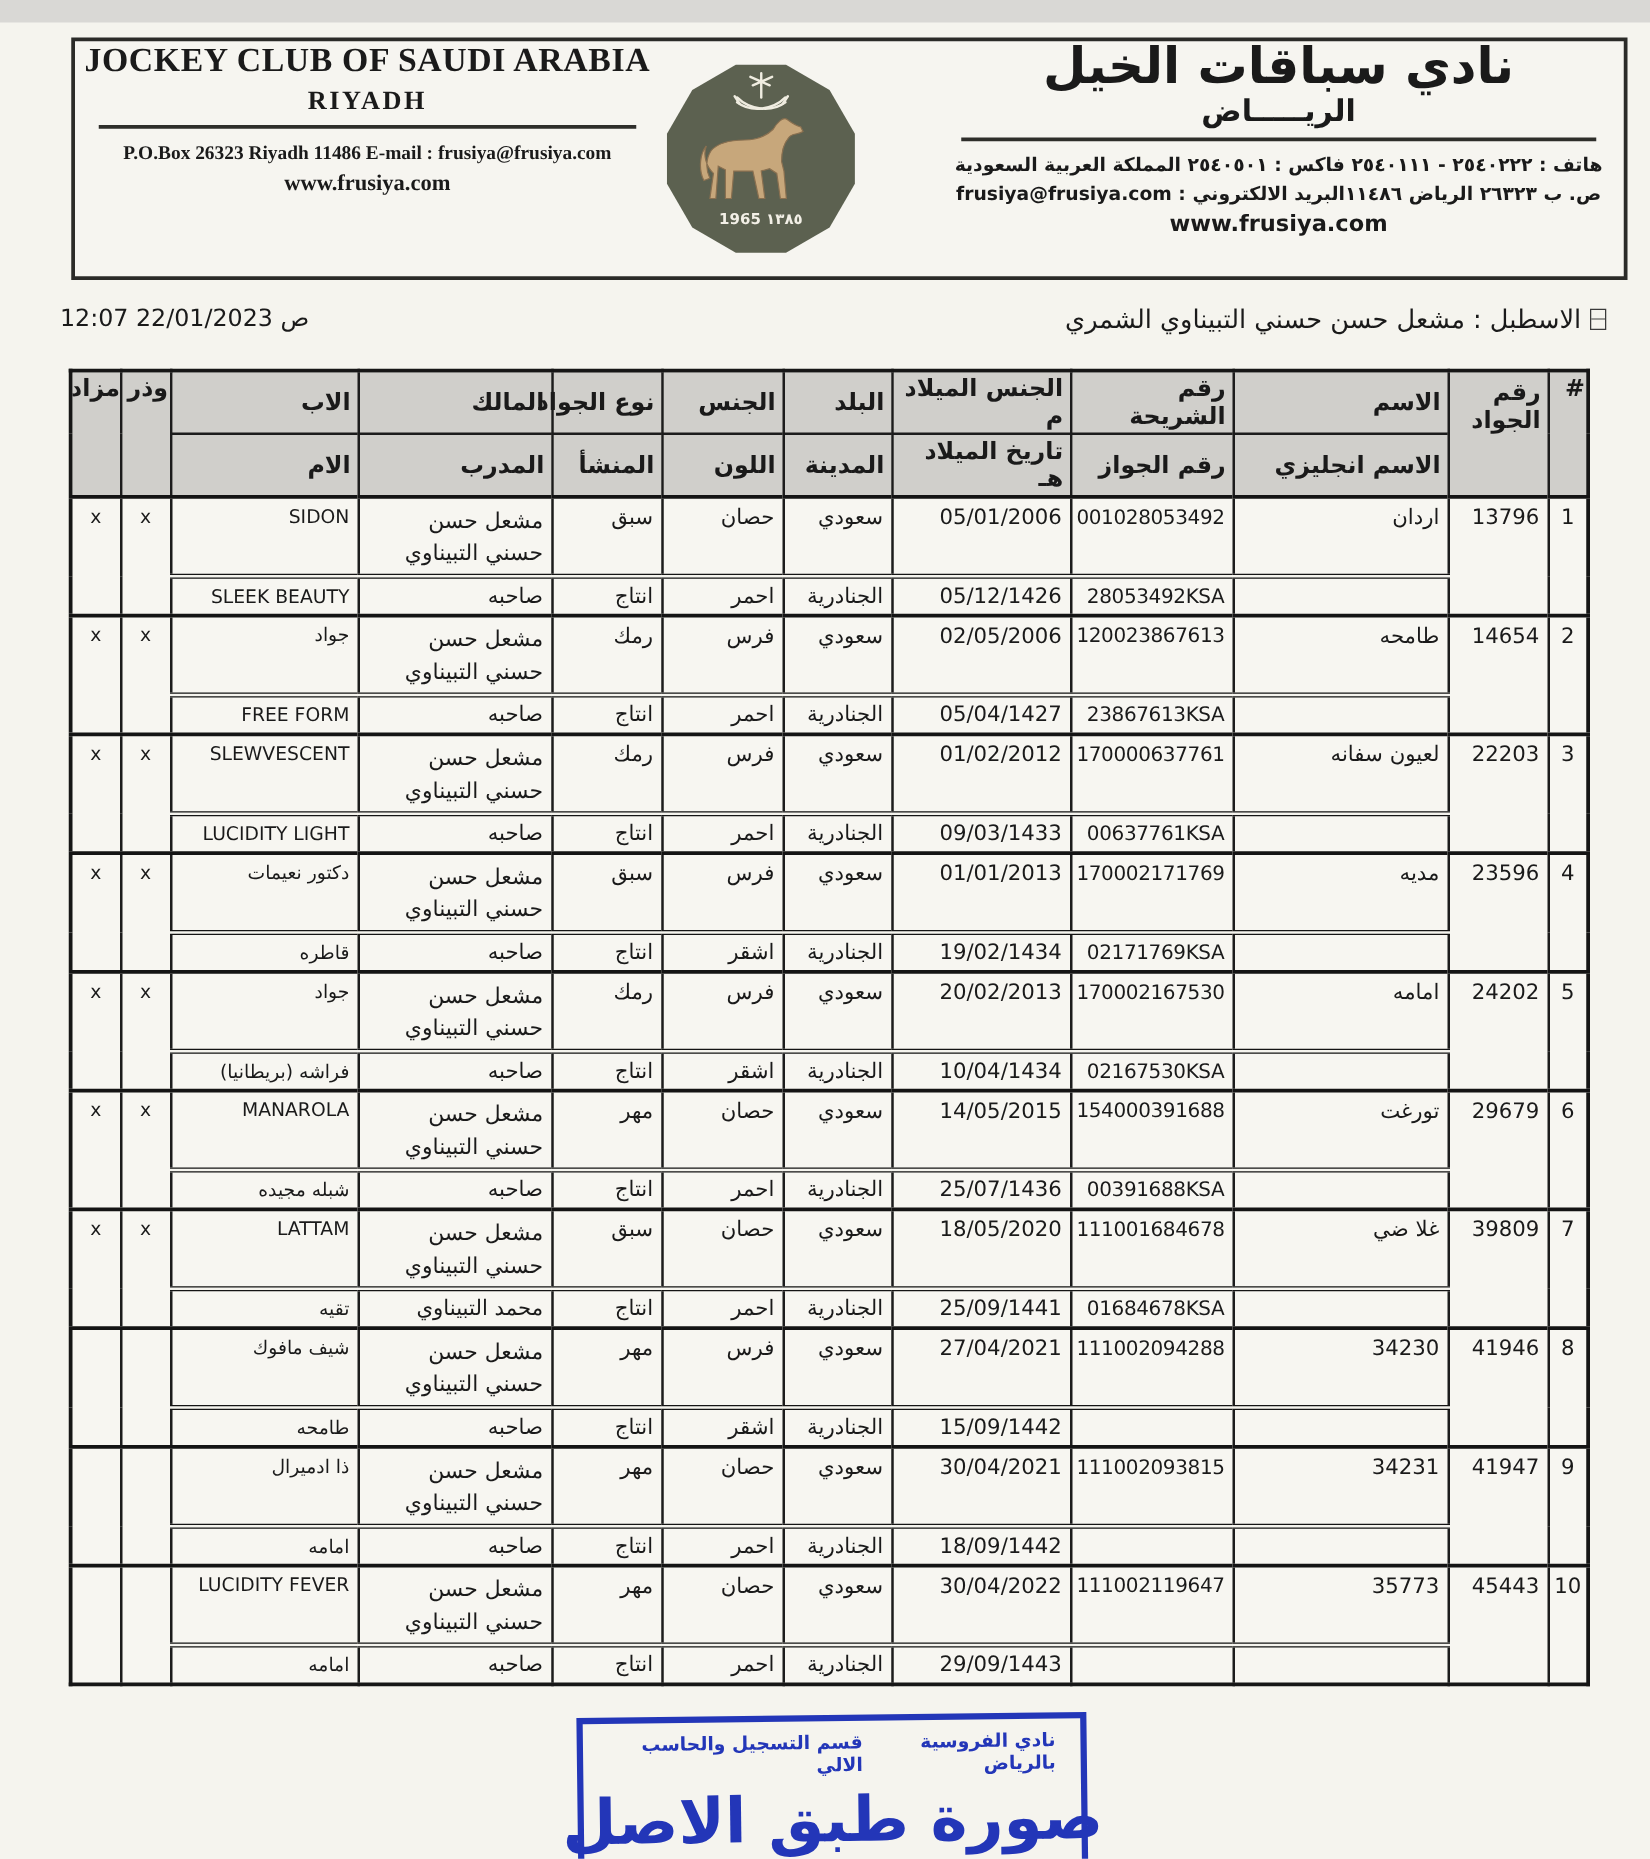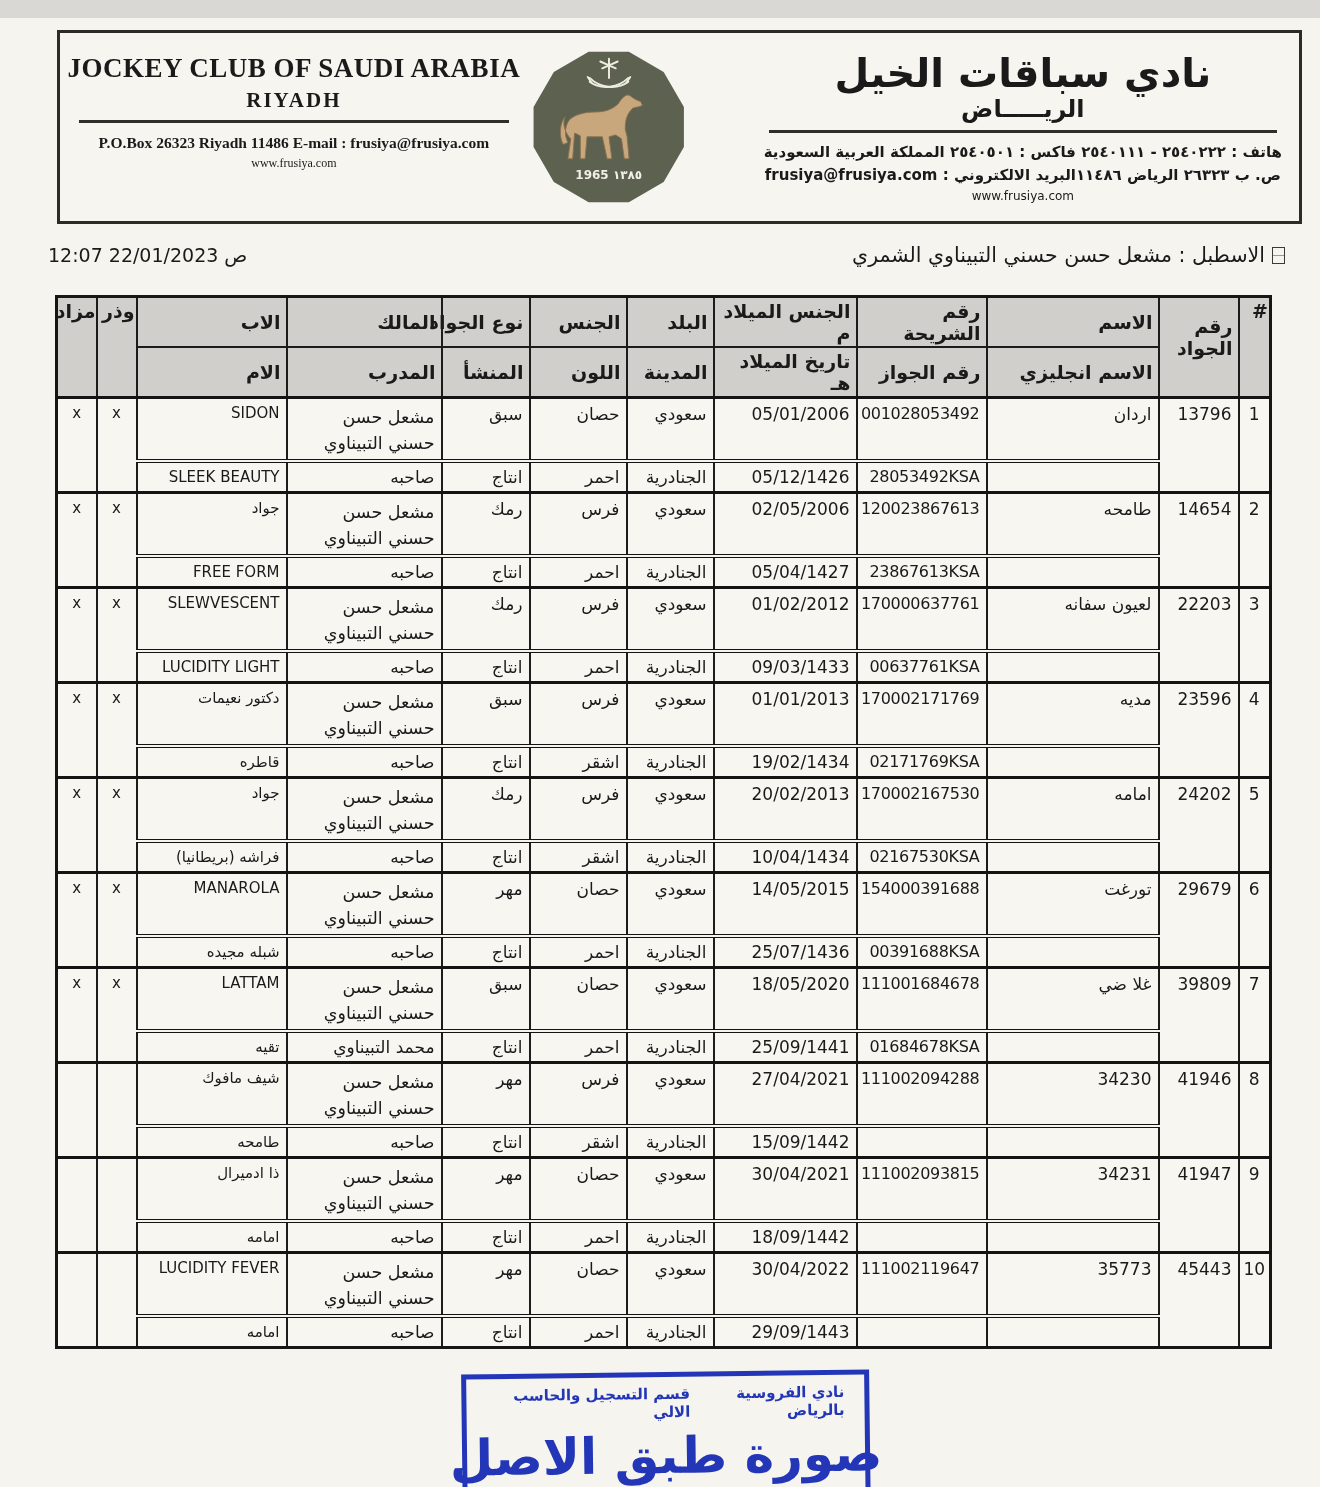--- a/index.html
+++ b/index.html
@@ -3,28 +3,28 @@
 <meta charset="utf-8">
 <style>
   * { margin:0; padding:0; box-sizing:border-box; }
   html,body { width:1320px; height:1487px; overflow:hidden; }
   body { background:#f5f4ee; font-family:"DejaVu Sans", sans-serif; color:#1a1a1a; position:relative; }
   .top-band { height:18px; width:100%; background:#d9d8d5; }
 
   
   .letterhead { margin:12px 0 0 57px; width:1245px; height:194px; border:3px solid #2b2b28;
                 background:#f6f5f0; display:flex; align-items:stretch; }
-  .lh-col { display:flex; flex-direction:column; align-items:center; padding-top:20px; }
+  .lh-col { display:flex; flex-direction:column; align-items:center; }
   .lh-en { width:470px; font-family:"Liberation Serif", serif; }
   .lh-ar { width:555px; }
   .lh-title-en { font-size:27px; font-weight:bold; letter-spacing:.5px; white-space:nowrap; }
   .lh-sub-en { font-size:21px; font-weight:bold; letter-spacing:2px; margin-top:4px; }
   .lh-rule { width:92%; height:3px; background:#2e2e2a; margin:7px 0 8px 0; }
   .lh-line { font-size:15.5px; font-weight:bold; line-height:1.55; white-space:nowrap; }
-  .lh-site { font-size:12px; font-weight:normal; margin-top:1px; }
+  .lh-site { font-size:18px; font-weight:bold; margin-top:1px; }
   .lh-title-ar { font-size:40px; font-weight:bold; line-height:1.0; }
   .lh-sub-ar { font-size:24px; font-weight:bold; margin-top:2px; letter-spacing:1px; }
   .lh-ar .lh-line { font-size:15px; }
   .lh-logo { width:220px; display:flex; align-items:center; justify-content:flex-start; }
   .logo-shape { width:162px; height:162px; background:#5c6150; position:relative;
     clip-path:polygon(96.4% 62.4%,83.9% 83.9%,62.4% 96.4%,37.6% 96.4%,16.1% 83.9%,3.6% 62.4%,3.6% 37.6%,16.1% 16.1%,37.6% 3.6%,62.4% 3.6%,83.9% 16.1%,96.4% 37.6%);
     display:flex; flex-direction:column; align-items:center; justify-content:flex-start; }
   .logo-emblem { margin-top:10px; }
   .logo-horse { margin-top:-6px; }
   .logo-years { color:#f2efe6; font-size:12px; font-weight:bold; letter-spacing:2px; margin-top:-8px; }
@@ -36,21 +36,21 @@
   .stable-label { font-size:20.5px; direction:rtl; display:flex; align-items:center; }
   .tofu { display:inline-block; width:13px; height:17px; border:1.6px solid #3a3a3a; margin-left:7px;
           background:linear-gradient(#f5f4ee 45%, #9a9a96 45%, #9a9a96 55%, #f5f4ee 55%); }
 
   
   table { border-collapse:collapse; table-layout:fixed; margin:24px 0 0 55px; width:1214px;
           border:3px solid #161616; direction:rtl; }
   th,td { border:2px solid #1c1c1c; overflow:hidden; }
   thead th { background:#d0cfcb; font-size:19px; font-weight:bold; text-align:right;
              padding:2px 5px; height:34px; vertical-align:middle; }
-  thead th.v-top { vertical-align:top; padding-top:17px; }
+  thead th.v-top { vertical-align:top; padding-top:5px; }
   thead th.t-center { padding:2px 1px; }
   thead th.t-overflow { white-space:nowrap; overflow:visible; }
   tbody td { font-size:17px; text-align:right; padding:2px 6px; background:#f7f6f1; }
   tr.rec-top td { height:62px; vertical-align:top; padding-top:5px; border-top:3px solid #141414; }
   tr.rec-bot td { height:32px; vertical-align:middle; border-top:4px double #141414; }
   td.c-center { text-align:center; padding:2px 1px; }
   td.c-x { font-size:15px; }
   td.c-digits { font-size:16px; letter-spacing:-0.3px; }
   td.c-owner { font-size:17.5px; line-height:1.5; }
   td.c-latin { font-size:15px; }

